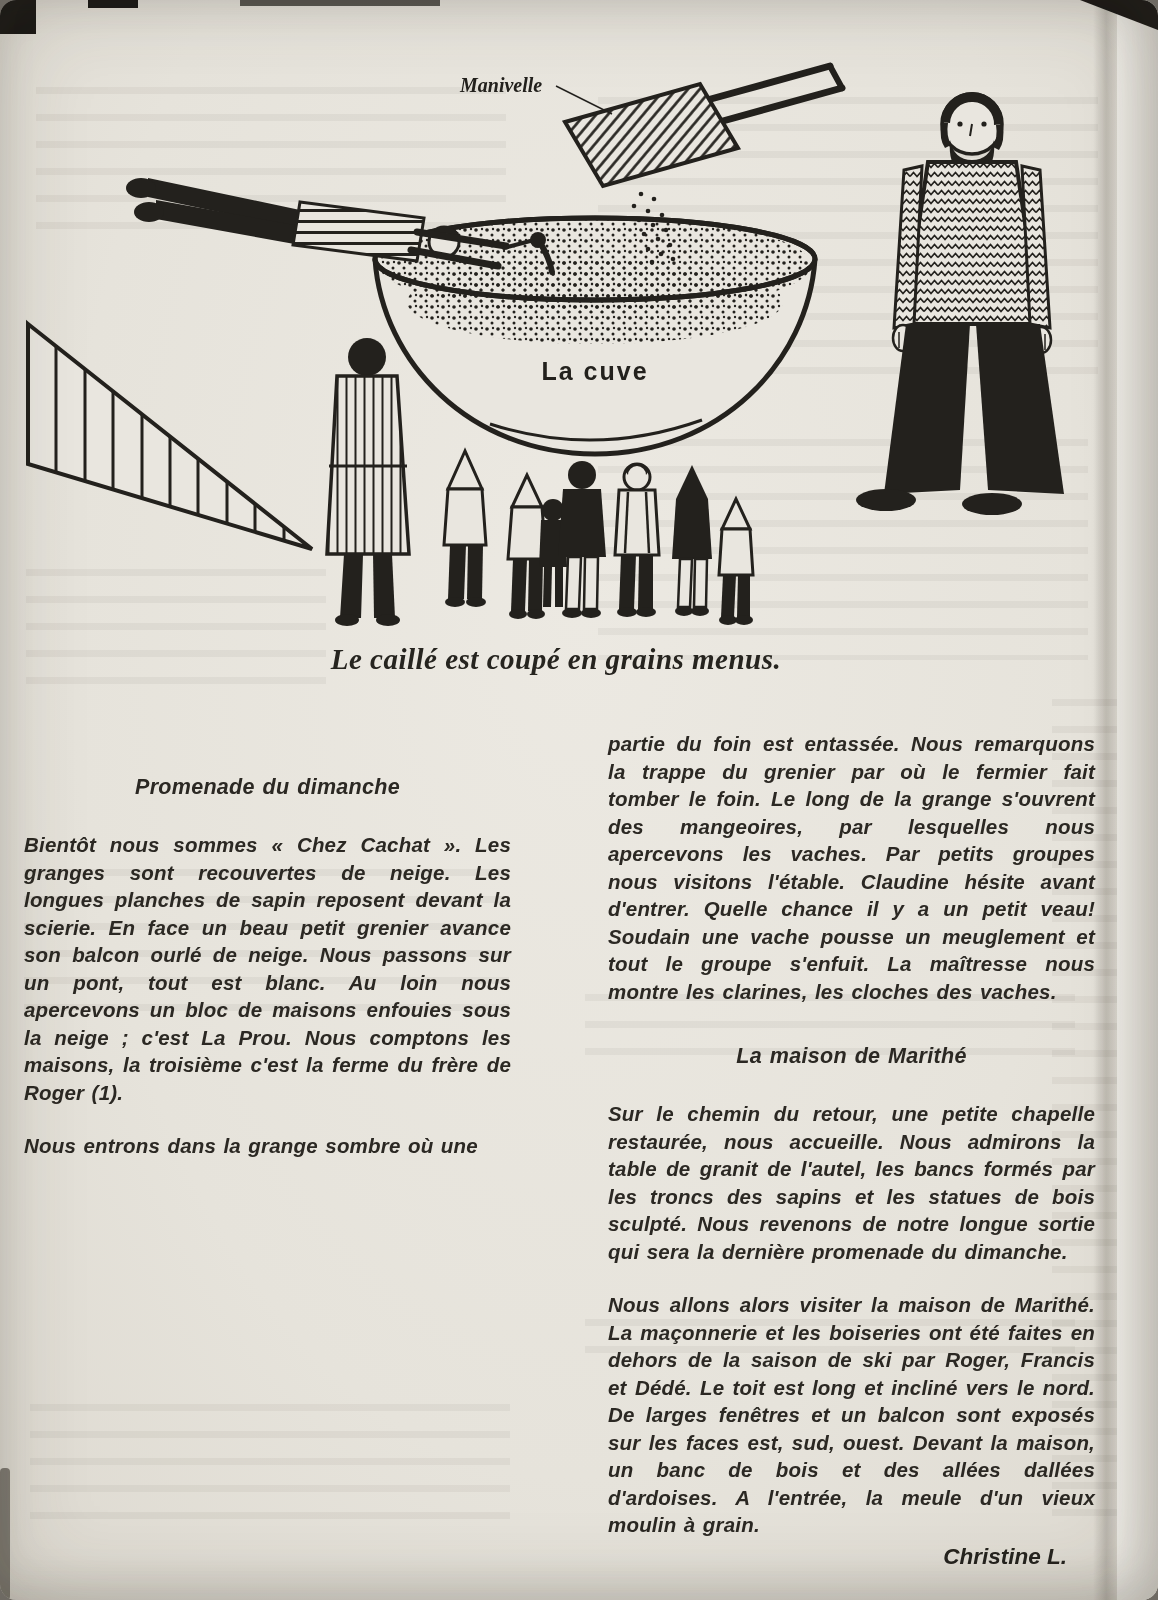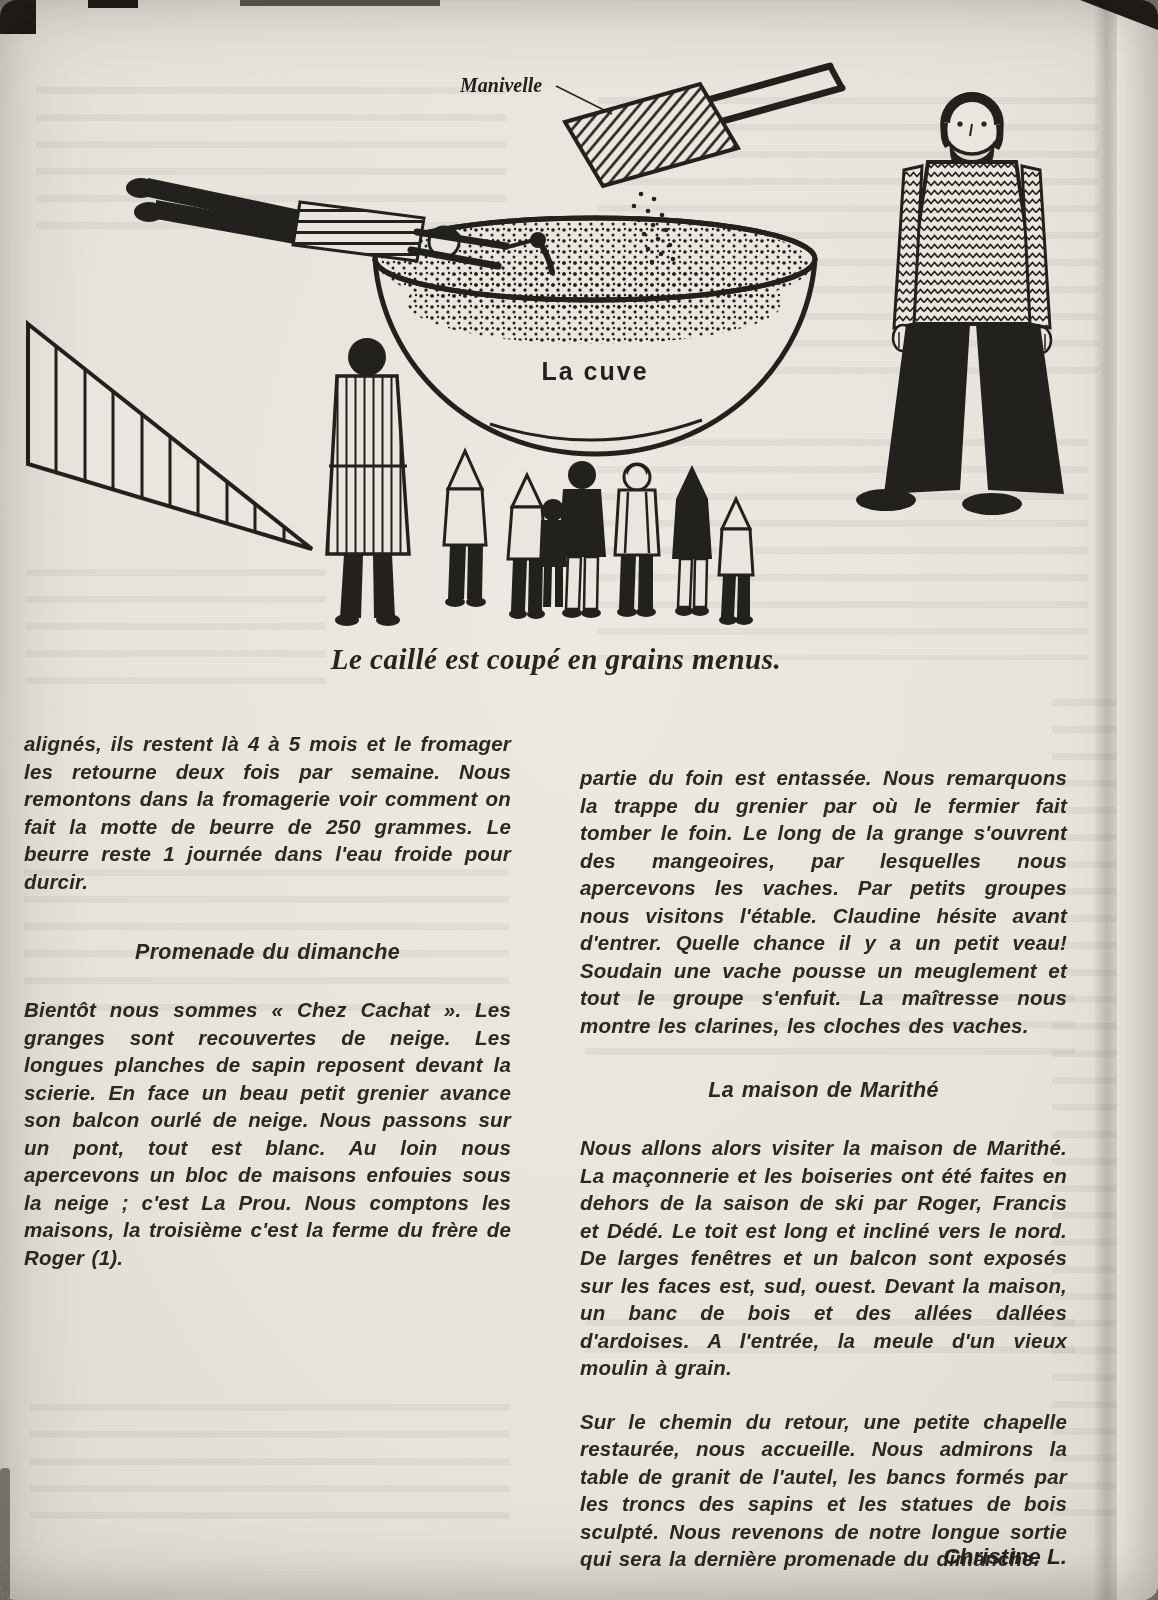--- a/index.html
+++ b/index.html
@@ -25,21 +25,21 @@
   .svg-label-manivelle{font:italic 700 20px "Liberation Serif",serif;fill:#23211d;}
   .svg-label-cuve{font:700 25px "Liberation Sans",sans-serif;fill:#23211d;letter-spacing:2px;}
 
   .caption{position:absolute;left:0;top:643px;width:1112px;text-align:center;
         font:italic 700 29px "Liberation Serif",serif;color:#26241f;letter-spacing:.5px;}
 
   .col{position:absolute;top:730px;width:487px;text-align:justify;
         font:italic 700 20.5px/27.5px "Liberation Sans",sans-serif;color:#2b2823;
         letter-spacing:.2px;word-spacing:1.5px;}
   .col-left{left:24px;}
-  .col-right{left:580px;margin-top:34px;}
+  .col-right{left:608px;}
   .col p{margin:0 0 26px;}
   .col h3{font:italic 700 21.5px/27px "Liberation Sans",sans-serif;text-align:center;
         margin:44px 0 30px;letter-spacing:.3px;}
   .col-right h3{margin:38px 0 30px;text-align:center;}
 
   .footnote{position:absolute;left:24px;top:1553px;width:487px;
         font:400 16.5px "Liberation Sans",sans-serif;color:#2b2823;}
   .fn-num{font-weight:700;margin-right:7px;}
   .signature{position:absolute;left:580px;top:1544px;width:487px;text-align:right;
         font:italic 700 22.5px "Liberation Sans",sans-serif;color:#26241f;padding-right:4px;}
@@ -254,27 +254,27 @@
       <polygon points="906,262 970,262 960,428 884,432" fill="#23211d"></polygon>
       <polygon points="976,262 1040,262 1064,432 988,428" fill="#23211d"></polygon>
       <ellipse cx="886" cy="438" rx="30" ry="11" fill="#23211d"></ellipse>
       <ellipse cx="992" cy="442" rx="30" ry="11" fill="#23211d"></ellipse>
     </g>
   </svg>
 
   <div class="caption">Le caillé est coupé en grains menus.</div>
 
   <div class="col col-left">
-    <p>alignés, ils restent là 4 à 5 mois et le fromager les retourne deux fois par semaine. Nous remontons dans la fromagerie voir comment on fait la motte de beurre de 250 grammes. Le beurre reste 1 journée dans l'eau froide pour durcir.</p>
     <h3>Promenade du dimanche</h3>
     <p>Bientôt nous sommes « Chez Cachat ». Les granges sont recouvertes de neige. Les longues planches de sapin reposent devant la scierie. En face un beau petit grenier avance son balcon ourlé de neige. Nous passons sur un pont, tout est blanc. Au loin nous apercevons un bloc de maisons enfouies sous la neige ; c'est La Prou. Nous comptons les maisons, la troisième c'est la ferme du frère de Roger (1).</p>
+    <p>Nous entrons dans la grange sombre où une</p>
   </div>
 
   <div class="col col-right">
     <p>partie du foin est entassée. Nous remarquons la trappe du grenier par où le fermier fait tomber le foin. Le long de la grange s'ouvrent des mangeoires, par lesquelles nous apercevons les vaches. Par petits groupes nous visitons l'étable. Claudine hésite avant d'entrer. Quelle chance il y a un petit veau! Soudain une vache pousse un meuglement et tout le groupe s'enfuit. La maîtresse nous montre les clarines, les cloches des vaches.</p>
     <h3>La maison de Marithé</h3>
+    <p>Sur le chemin du retour, une petite chapelle restaurée, nous accueille. Nous admirons la table de granit de l'autel, les bancs formés par les troncs des sapins et les statues de bois sculpté. Nous revenons de notre longue sortie qui sera la dernière promenade du dimanche.</p>
     <p>Nous allons alors visiter la maison de Marithé. La maçonnerie et les boiseries ont été faites en dehors de la saison de ski par Roger, Francis et Dédé. Le toit est long et incliné vers le nord. De larges fenêtres et un balcon sont exposés sur les faces est, sud, ouest. Devant la maison, un banc de bois et des allées dallées d'ardoises. A l'entrée, la meule d'un vieux moulin à grain.</p>
-    <p>Sur le chemin du retour, une petite chapelle restaurée, nous accueille. Nous admirons la table de granit de l'autel, les bancs formés par les troncs des sapins et les statues de bois sculpté. Nous revenons de notre longue sortie qui sera la dernière promenade du dimanche.</p>
   </div>
 
   <div class="signature">Christine L.</div>
 
 </div>
 
 </body></html>

